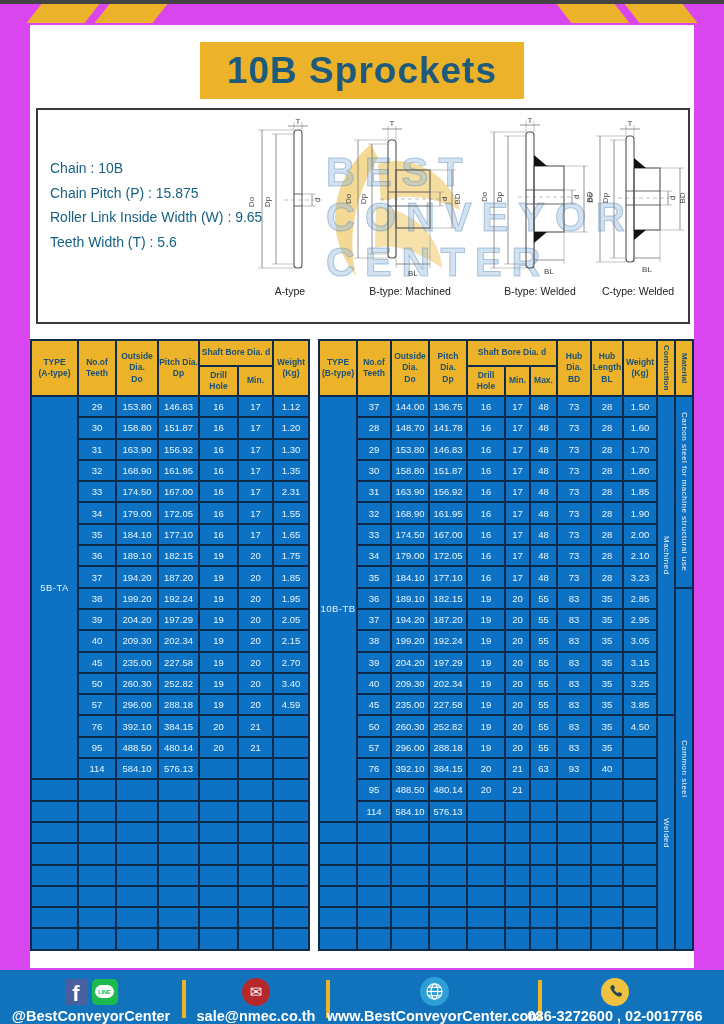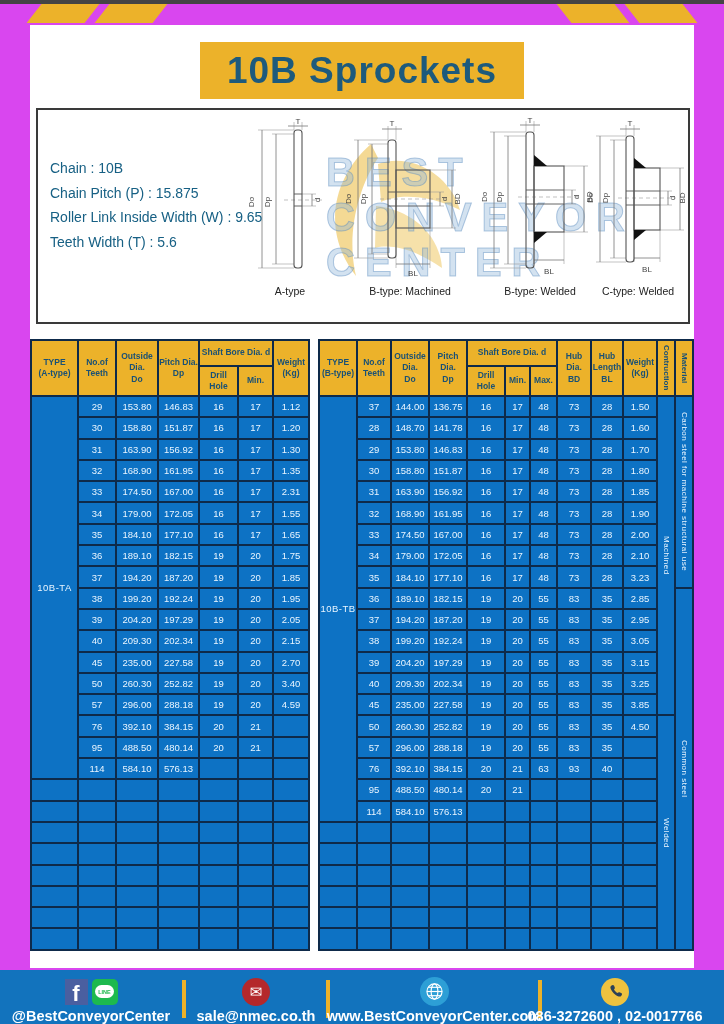--- a/index.html
+++ b/index.html
@@ -265,21 +265,21 @@
           <th colspan="2">Shaft Bore Dia. d</th>
           <th rowspan="2">Weight<br>(Kg)</th>
         </tr>
         <tr>
           <th>Drill Hole</th>
           <th>Min.</th>
         </tr>
       </thead>
       <tbody>
         <tr>
-          <td rowspan="18" class="type-cell">10B-TA</td>
+          <td rowspan="18" class="type-cell">5B-TA</td>
           <td>29</td>
           <td>153.80</td>
           <td>146.83</td>
           <td>16</td>
           <td>17</td>
           <td>1.12</td>
         </tr>
         <tr>
           <td>30</td>
           <td>158.80</td>

